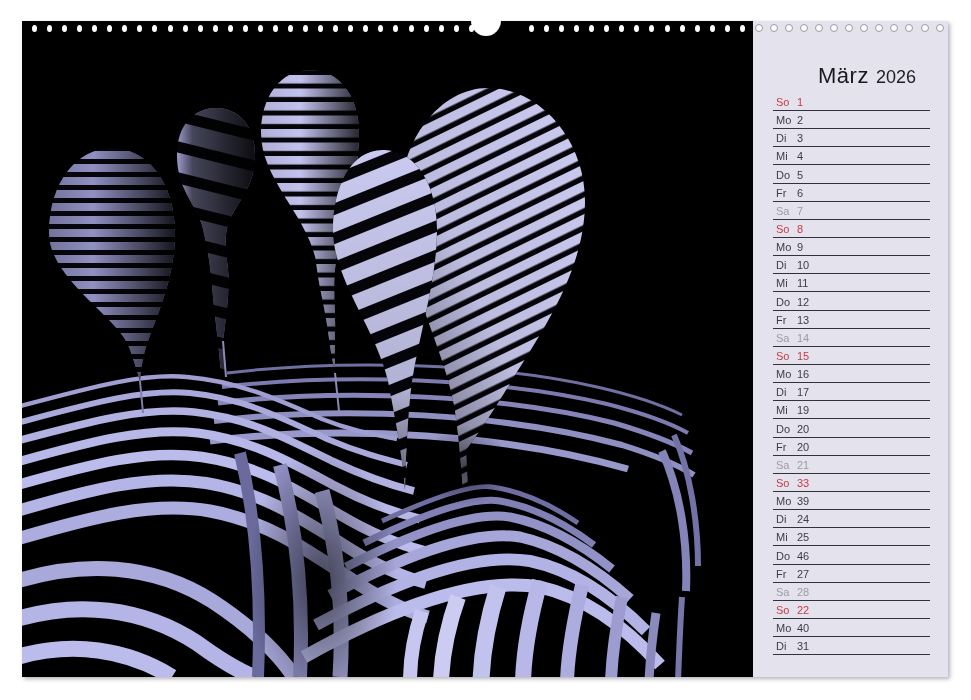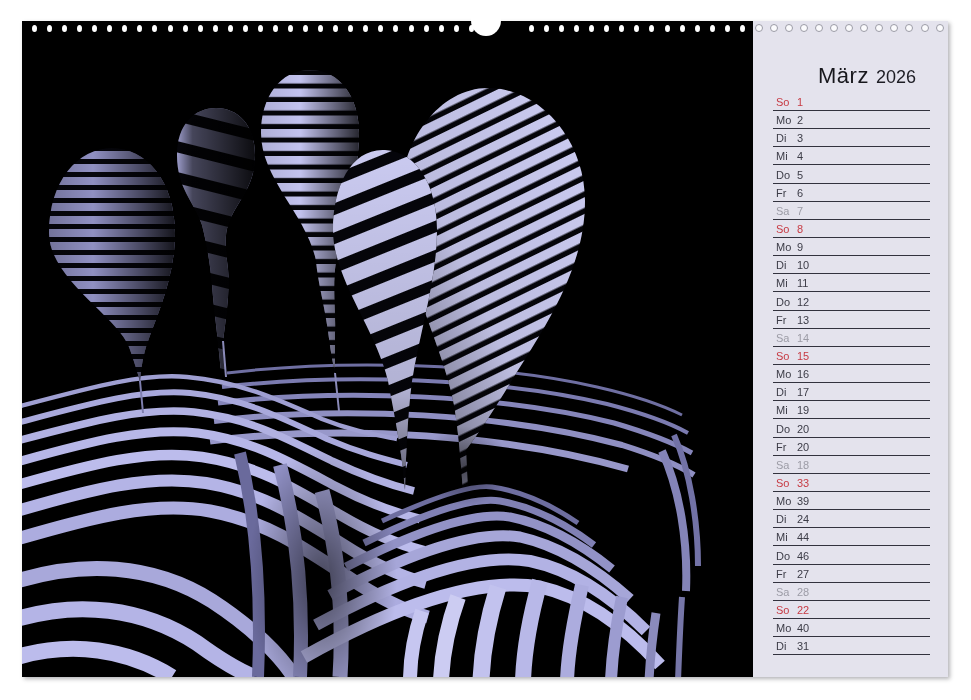--- a/index.html
+++ b/index.html
@@ -296,41 +296,41 @@
           <span class="num">20</span>
         </div>
 
         <div class="row wd">
           <span class="abbr">Fr</span>
           <span class="num">20</span>
         </div>
 
         <div class="row sat">
           <span class="abbr">Sa</span>
-          <span class="num">18</span>
+          <span class="num">21</span>
         </div>
 
         <div class="row sun">
           <span class="abbr">So</span>
           <span class="num">33</span>
         </div>
 
         <div class="row wd">
           <span class="abbr">Mo</span>
           <span class="num">39</span>
         </div>
 
         <div class="row wd">
           <span class="abbr">Di</span>
           <span class="num">24</span>
         </div>
 
         <div class="row wd">
           <span class="abbr">Mi</span>
-          <span class="num">44</span>
+          <span class="num">25</span>
         </div>
 
         <div class="row wd">
           <span class="abbr">Do</span>
           <span class="num">46</span>
         </div>
 
         <div class="row wd">
           <span class="abbr">Fr</span>
           <span class="num">27</span>

